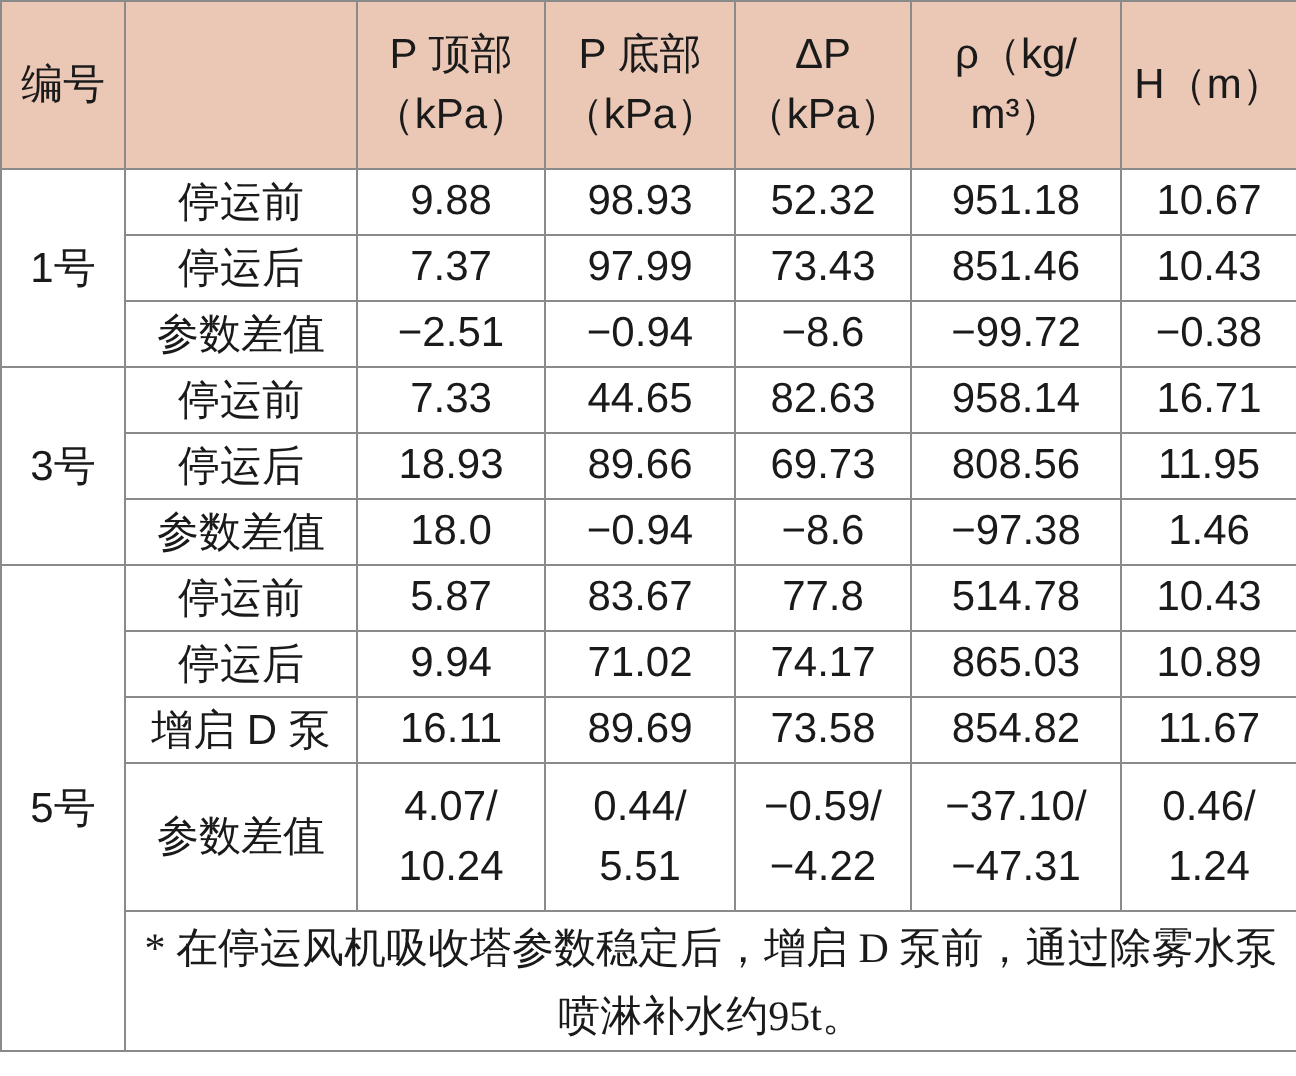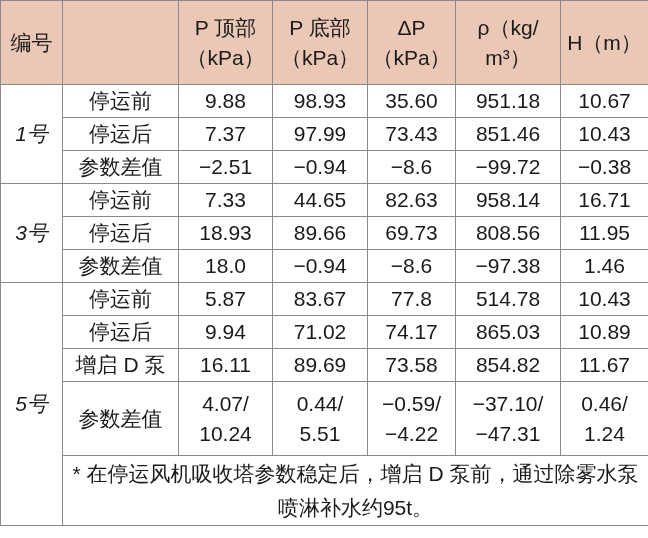--- a/index.html
+++ b/index.html
@@ -34,22 +34,23 @@
   }
   tr.header-row { height: 84px; }
   tr.data-row { height: 33px; }
   tr.tall-row { height: 74px; }
   tr.tall-row td { line-height: 30px; }
   tr.note-row { height: 70px; }
   td.note-cell {
     text-align: center;
     line-height: 34px;
     padding: 0 6px;
+    font-family: Liberation Serif, serif;
   }
-  td.group-cell { background: #ffffff; font-style: italic; }
+  td.group-cell { background: #ffffff; }
 </style>
 </head>
 <body>
 
 <div class="page">
   <table class="param-table">
     <colgroup>
       <col style="width:62px">
       <col style="width:116px">
       <col style="width:94px">
@@ -72,21 +73,21 @@
       <th>ρ（kg/
 m³）</th>
       <th>H（m）</th>
     </tr>
 
     <tr class="data-row">
       <td class="group-cell" rowspan="3">1号</td>
       <td>停运前</td>
       <td>9.88</td>
       <td>98.93</td>
-      <td>35.60</td>
+      <td>52.32</td>
       <td>951.18</td>
       <td>10.67</td>
     </tr>
     <tr class="data-row">
       <td>停运后</td>
       <td>7.37</td>
       <td>97.99</td>
       <td>73.43</td>
       <td>851.46</td>
       <td>10.43</td>

